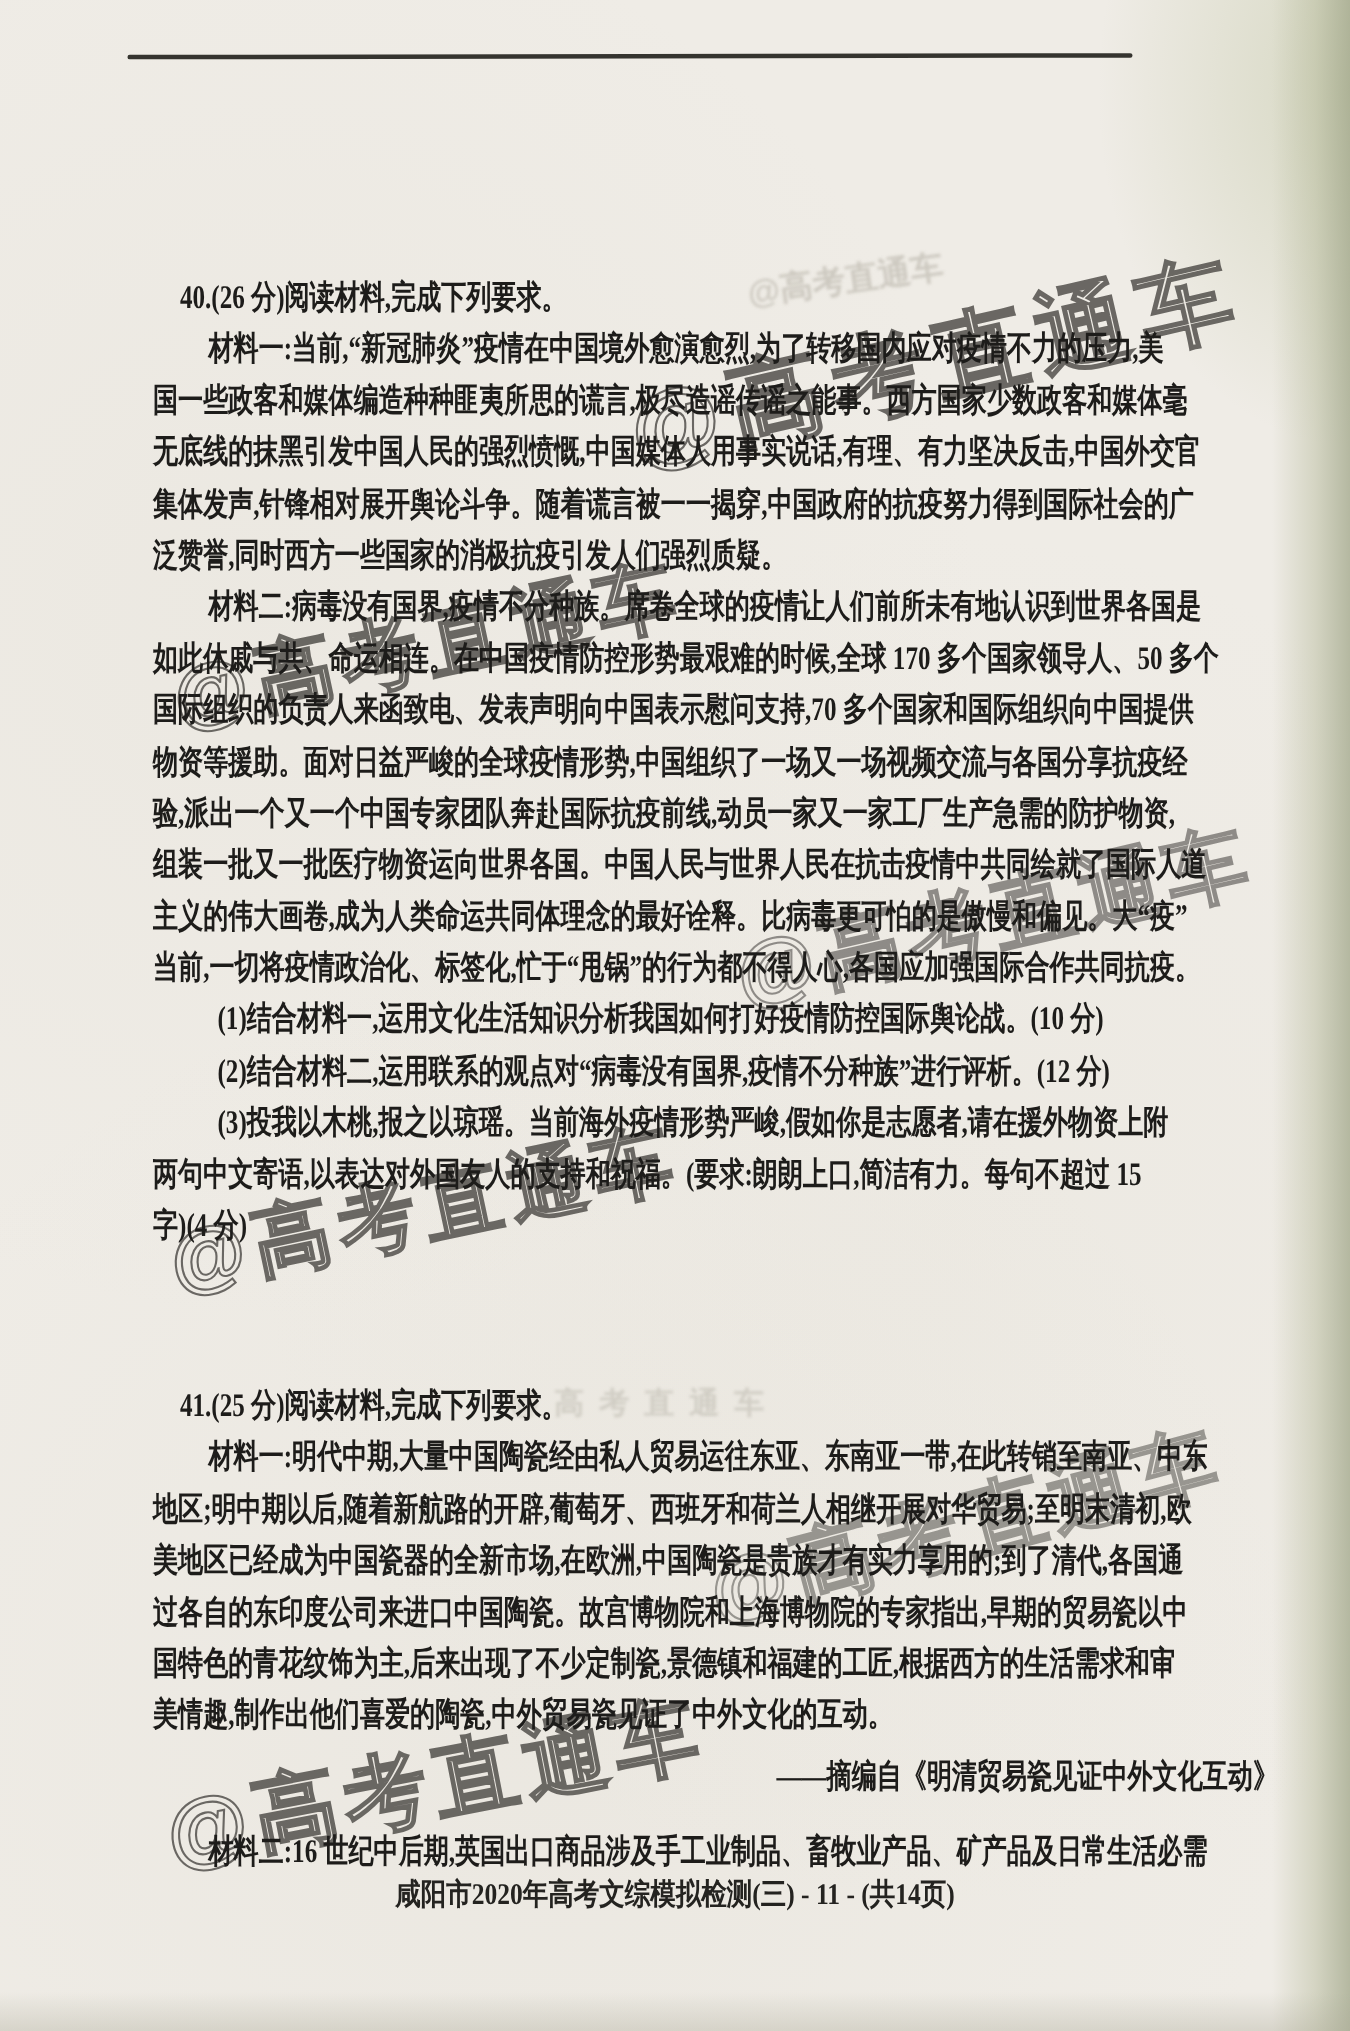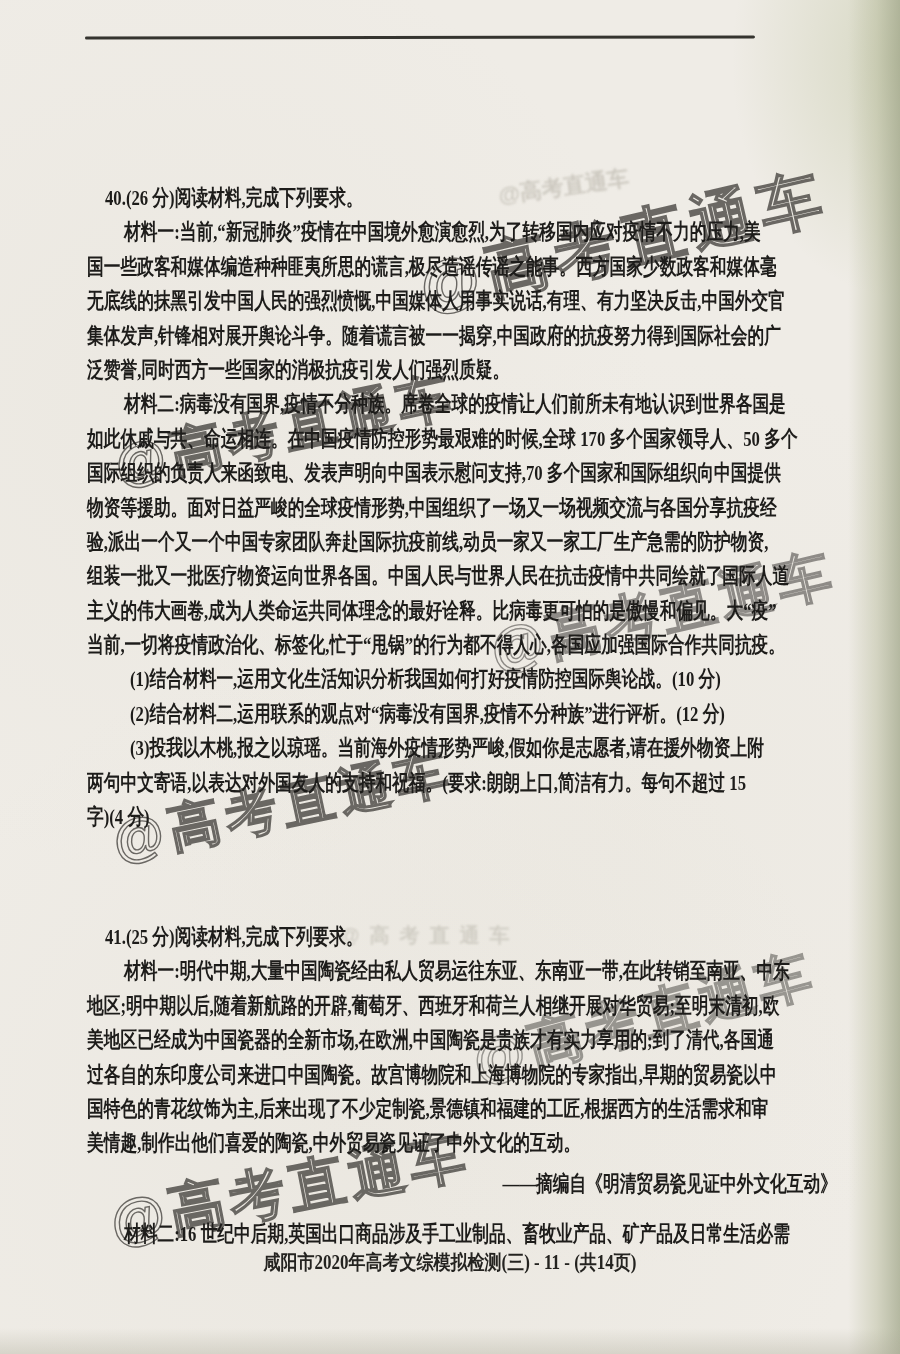--- a/index.html
+++ b/index.html
@@ -28,21 +28,21 @@
     background:radial-gradient(ellipse at 100% 20%, rgba(176,184,140,.40), transparent 70%);
   }
   .edge-bottom{
     position:absolute;left:0;bottom:0;width:900px;height:26px;
     background:linear-gradient(to bottom, rgba(170,168,150,0), rgba(170,168,150,.35));
   }
   .topline{
     position:absolute;left:85px;top:36px;width:670px;height:3px;
     background:#35342f;border-radius:2px;transform:rotate(-0.1deg);
   }
-  .block{position:absolute;left:87px;width:750px;}
+  .block{position:absolute;left:102px;width:750px;}
   .b40{top:181px;}
   .b41{top:920px;}
   .ln{
     height:34.4px;line-height:34.4px;white-space:nowrap;
     font-size:22px;font-weight:700;color:#1d1c1a;
     transform:scaleX(.76);transform-origin:0 50%;
     letter-spacing:0;
   }
   .q{margin-left:18px;}
   .ind{margin-left:37px;}

